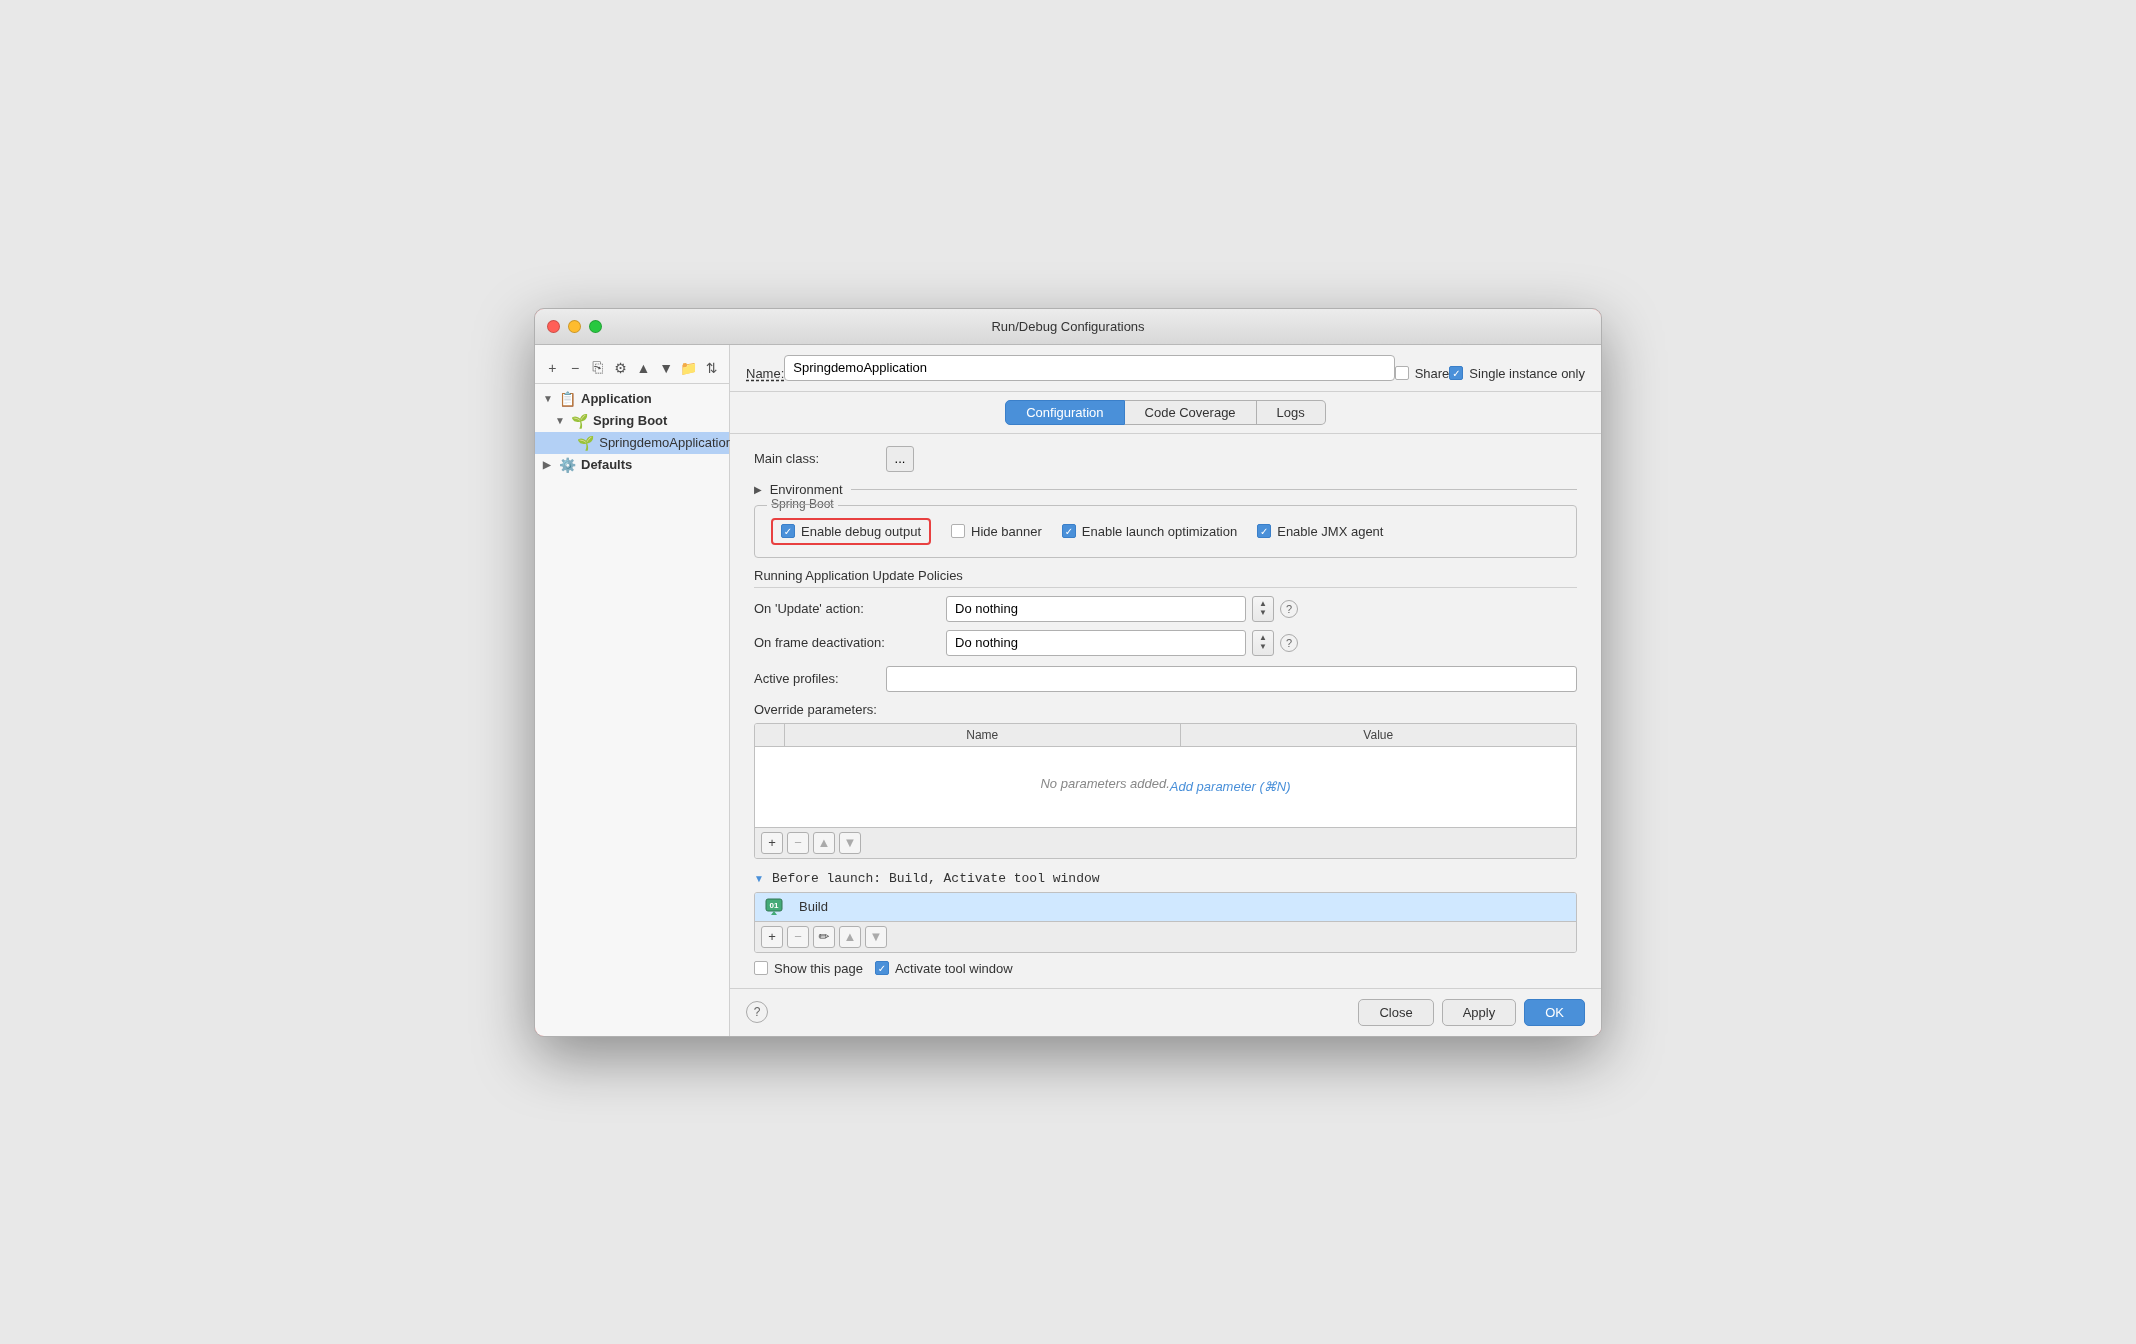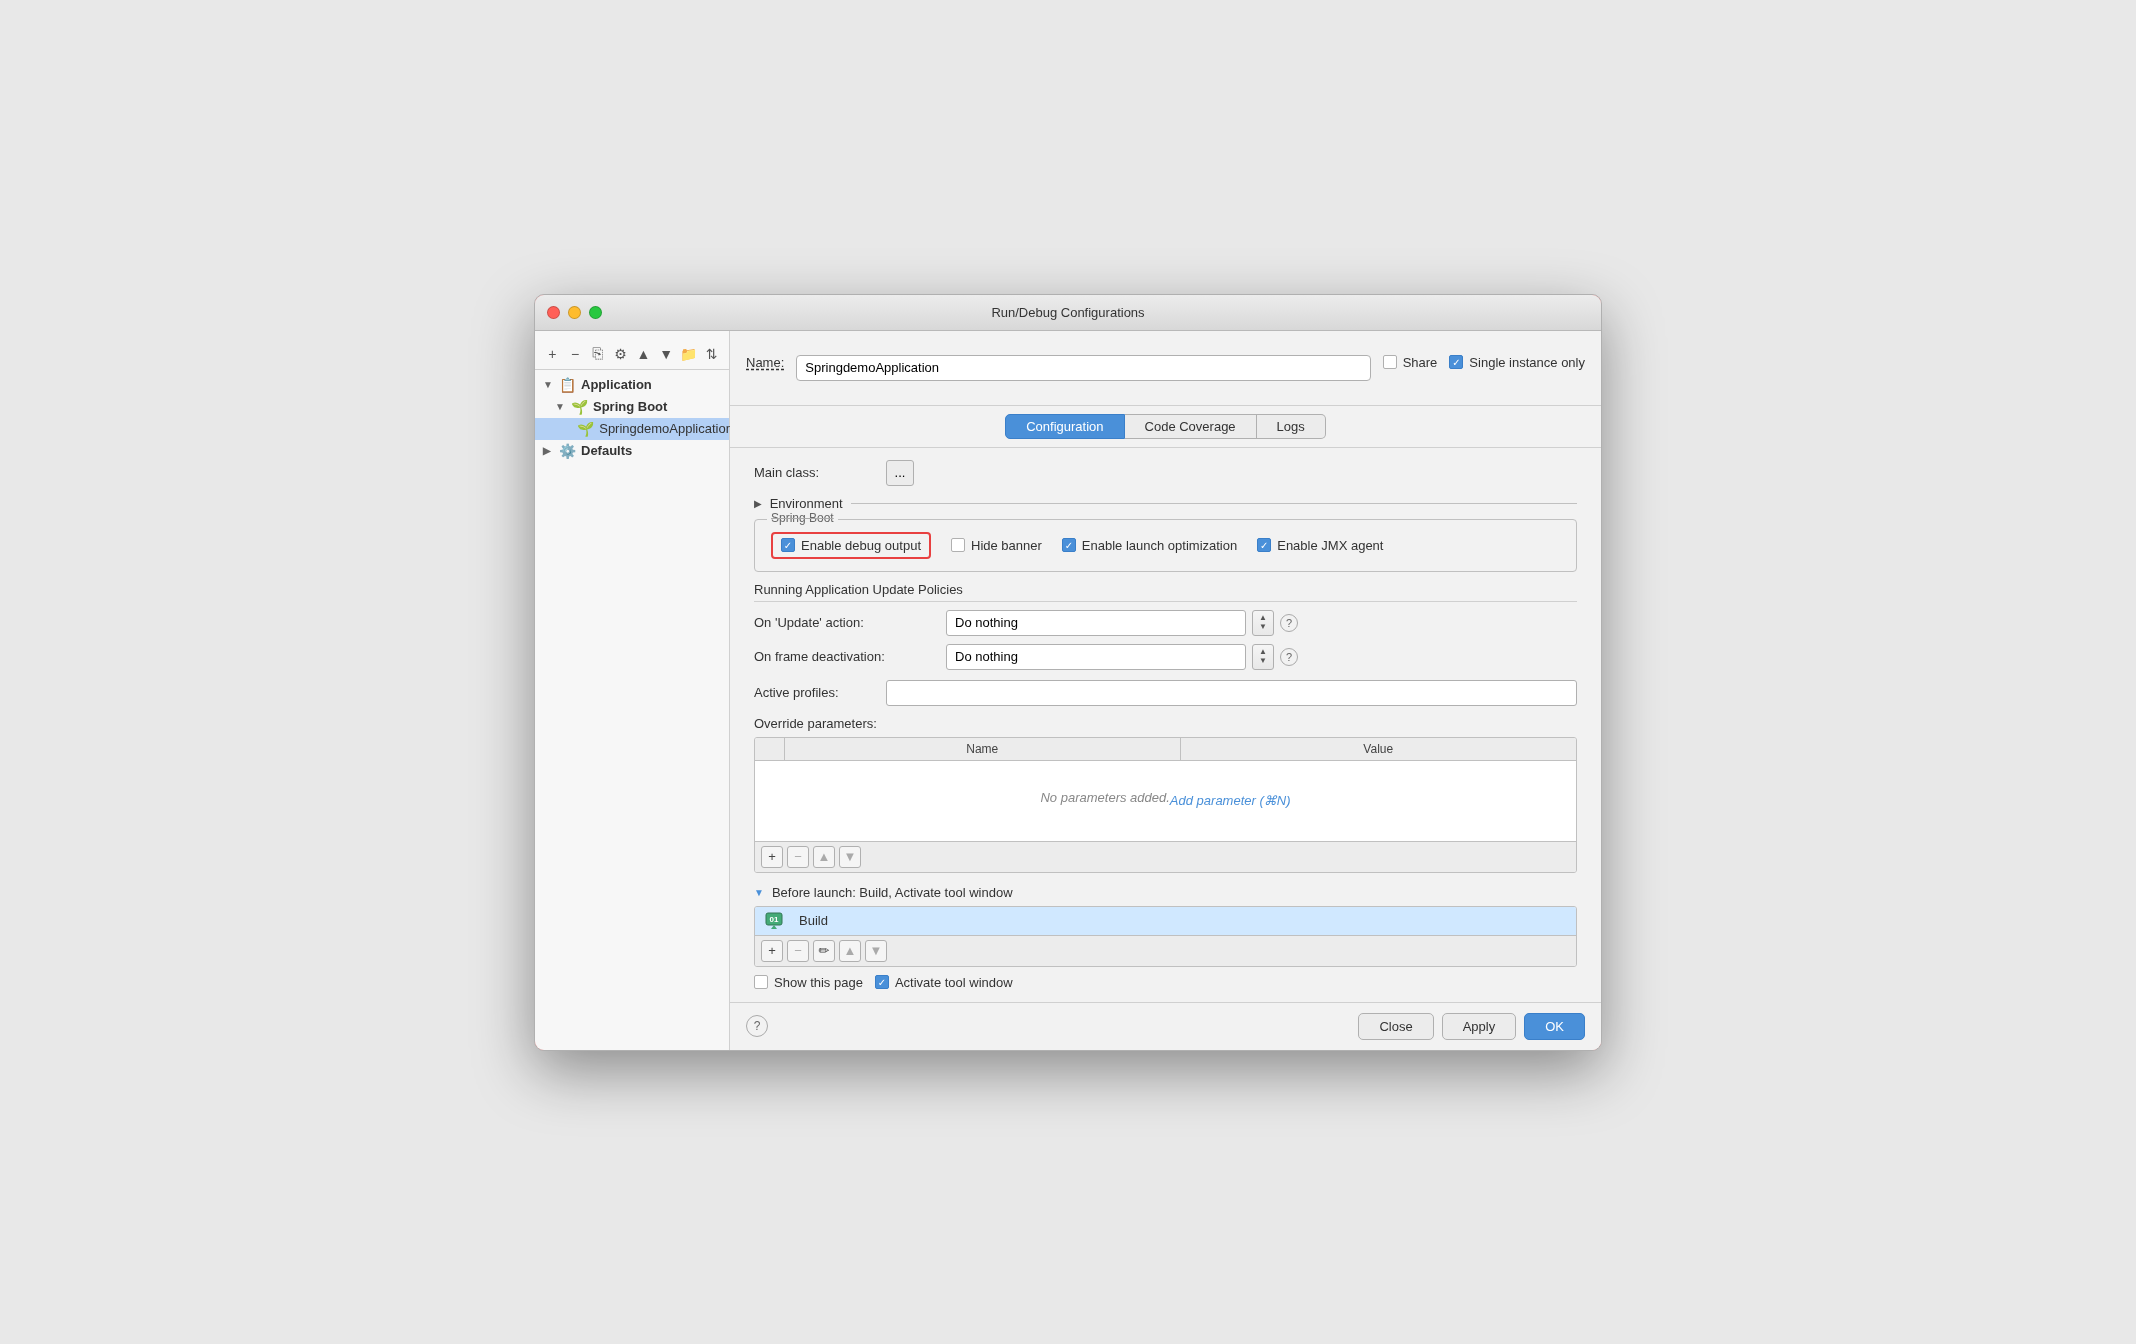--- a/index.html
+++ b/index.html
@@ -109,23 +109,23 @@
     .item-label { font-size: 13px; }
     .indent-1 { padding-left: 20px; }
     .indent-2 { padding-left: 36px; }
     .right-panel {
       flex: 1;
       background: #f2f2f2;
       padding: 0;
     }
     .top-bar {
       display: flex;
-      align-items: flex-start;
-      padding: 24px 16px;
-      gap: 12px;
+      align-items: flex-end;
+      padding: 10px 16px;
+      gap: 0;
       border-bottom: 1px solid #d0d0d0;
       background: #f2f2f2;
     }
     .name-label {
       font-size: 13px;
       color: #333;
       text-decoration: underline;
       text-decoration-style: dashed;
       text-underline-offset: 2px;
     }
@@ -401,21 +401,21 @@
       margin-top: 12px;
     }
     .before-launch-header {
       display: flex;
       align-items: center;
       gap: 8px;
       margin-bottom: 6px;
       cursor: pointer;
     }
     .before-launch-arrow { font-size: 10px; color: #4a90d9; }
-    .before-launch-label { font-size: 13px; color: #333; }
+    .before-launch-label { font-size: 13px; color: #333; font-family: Liberation Mono, monospace; }
     .build-list {
       border: 1px solid #c0c0c0;
       border-radius: 3px;
       overflow: hidden;
       margin-bottom: 6px;
     }
     .build-item {
       display: flex;
       align-items: center;
       padding: 5px 10px;

